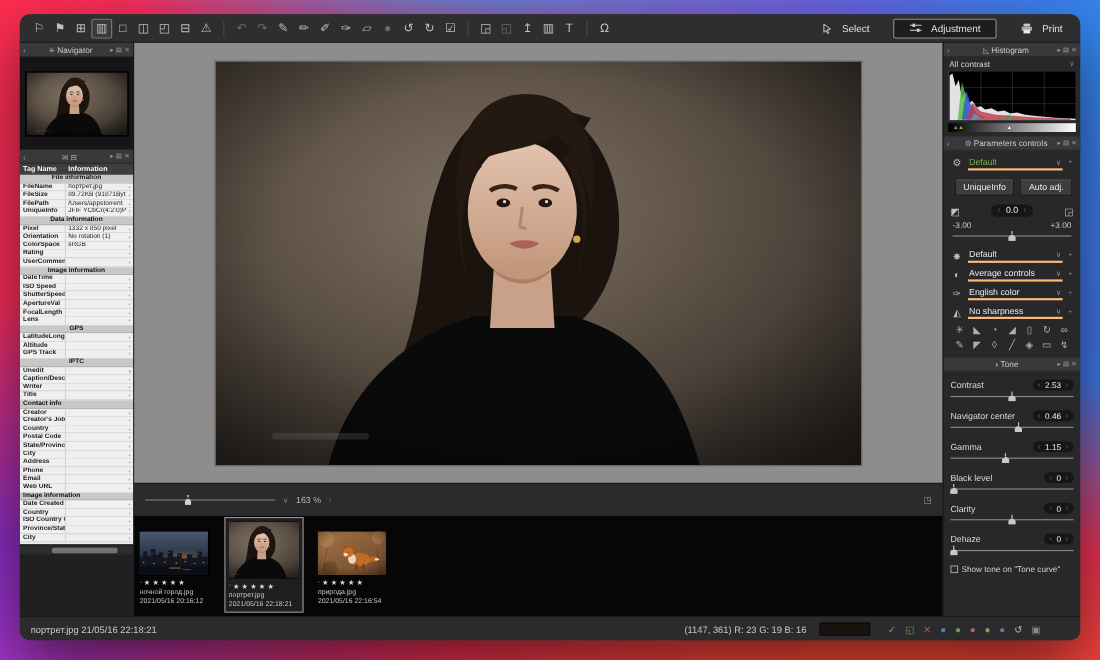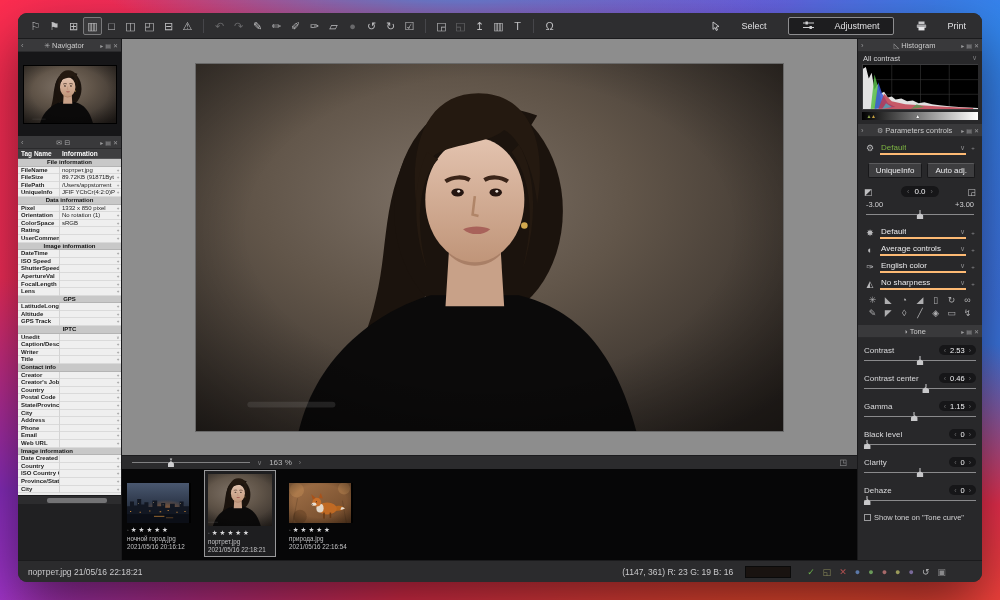--- a/index.html
+++ b/index.html
@@ -25,21 +25,21 @@
     display:flex; align-items:center; justify-content:center; font-weight:bold; }
   .title { font-size:9px; color:#dedede; font-weight:bold; white-space:nowrap; }
   
   .toolbar { height:26px; background:#2e2e30; border-bottom:1px solid #1b1b1d; display:flex;
     align-items:center; padding:0 8px; flex:0 0 auto; }
   .tbicon { width:19px; height:18px; line-height:18px; text-align:center; font-size:11px; color:#bfbfc1; }
   .tbicon.sel { border:1px solid #7a7a7c; background:#39393b; border-radius:2px; line-height:16px; }
   .tbicon.dim { color:#69696b; }
   .tbsep { width:1px; height:14px; background:#46464a; margin:0 6px; }
   .tb-right { margin-left:auto; display:flex; align-items:center; gap:14px; font-size:9px; color:#e0e0e2; }
-  .tb-btn { display:flex; align-items:center; gap:20px; padding:2px 8px; }
+  .tb-btn { display:flex; align-items:center; gap:8px; padding:2px 8px; }
   .tb-btn.adj { border:1px solid #8d8d8f; background:#1d1d1f; border-radius:2px; padding:3px 14px; }
   .tb-btn svg { display:block; }
   
   .content { flex:1; display:flex; min-height:0; }
   
   .leftpanel { width:104px; background:#242426; border-right:1px solid #1a1a1c; display:flex; flex-direction:column; flex:0 0 auto; }
   .phead { height:13px; background:#39393b; border-bottom:1px solid #2a2a2c; display:flex; align-items:center;
     font-size:7.5px; color:#cacaca; padding:0 3px; flex:0 0 auto; }
   .ph-l { color:#9a9a9c; width:7px; }
   .ph-c { flex:1; text-align:center; white-space:nowrap; overflow:hidden; }
@@ -58,21 +58,21 @@
   .trow .pl { width:6px; color:#8a8a8a; font-size:4.5px; text-align:center; }
   .trow.sec { background:linear-gradient(#c8c8c8 calc(100% - 1px), #b4b4b4 0); justify-content:center; font-weight:bold; color:#111; }
   .trow.sec.left { justify-content:flex-start; padding-left:3px; }
   .hscroll { height:9px; background:#2c2c2e; border-top:1px solid #1a1a1c; position:relative; flex:0 0 auto; }
   .hthumb { position:absolute; left:28%; width:58%; top:2px; height:5px; background:#737375; border-radius:2px; }
   .leftfill { flex:1; background:#202022; }
   
   .centercol { flex:1; display:flex; flex-direction:column; min-width:0; }
   .imgarea { flex:1; background:#8d8d8d; display:flex; align-items:center; justify-content:center; overflow:hidden; }
   .mainsvg { box-shadow:0 0 0 1px rgba(0,0,0,.25); }
-  .zoombar { height:14px; background:#2b2b2d; border-top:1px solid #1c1c1e; display:flex; align-items:center;
+  .zoombar { height:30px; background:#2b2b2d; border-top:1px solid #1c1c1e; display:flex; align-items:center;
     padding:0 10px; gap:7px; font-size:8px; color:#b8b8ba; flex:0 0 auto; }
   .zslider { width:118px; height:9px; position:relative; }
   .zline { position:absolute; top:4px; left:0; right:0; border-top:1px solid #808082; }
   .ztick { position:absolute; left:33%; top:-2px; font-size:5px; color:#c0c0c2; transform:translateX(-50%); }
   .zthumb { position:absolute; left:33%; top:3px; width:6px; height:6px; background:#cfcfd1;
     clip-path:polygon(50% 0,100% 40%,100% 100%,0 100%,0 40%); transform:translateX(-50%); }
   .zdim { color:#7a7a7c; font-size:7px; }
   .zfit { margin-left:auto; color:#9a9a9c; font-size:8px; }
   .filmstrip { height:91px; background:#060607; display:flex; align-items:flex-start; padding-left:5px; gap:13px; flex:0 0 auto; }
   .card { width:64px; margin-top:14px; display:flex; flex-direction:column; }
@@ -760,21 +760,21 @@
               <span>2.53</span>
               <span class="ar">›</span>
             </div>
           </div>
           <div class="sline">
             <div class="ln"></div>
             <span class="tk" style="left: 50%;"></span>
             <span class="th" style="left: 50%;"></span>
           </div>
           <div class="srow">
-            <span class="slabel">Contrast center</span>
+            <span class="slabel">Navigator center</span>
             <div class="valbox small">
               <span class="ar">‹</span>
               <span>0.46</span>
               <span class="ar">›</span>
             </div>
           </div>
           <div class="sline">
             <div class="ln"></div>
             <span class="tk" style="left: 55%;"></span>
             <span class="th" style="left: 55%;"></span>

